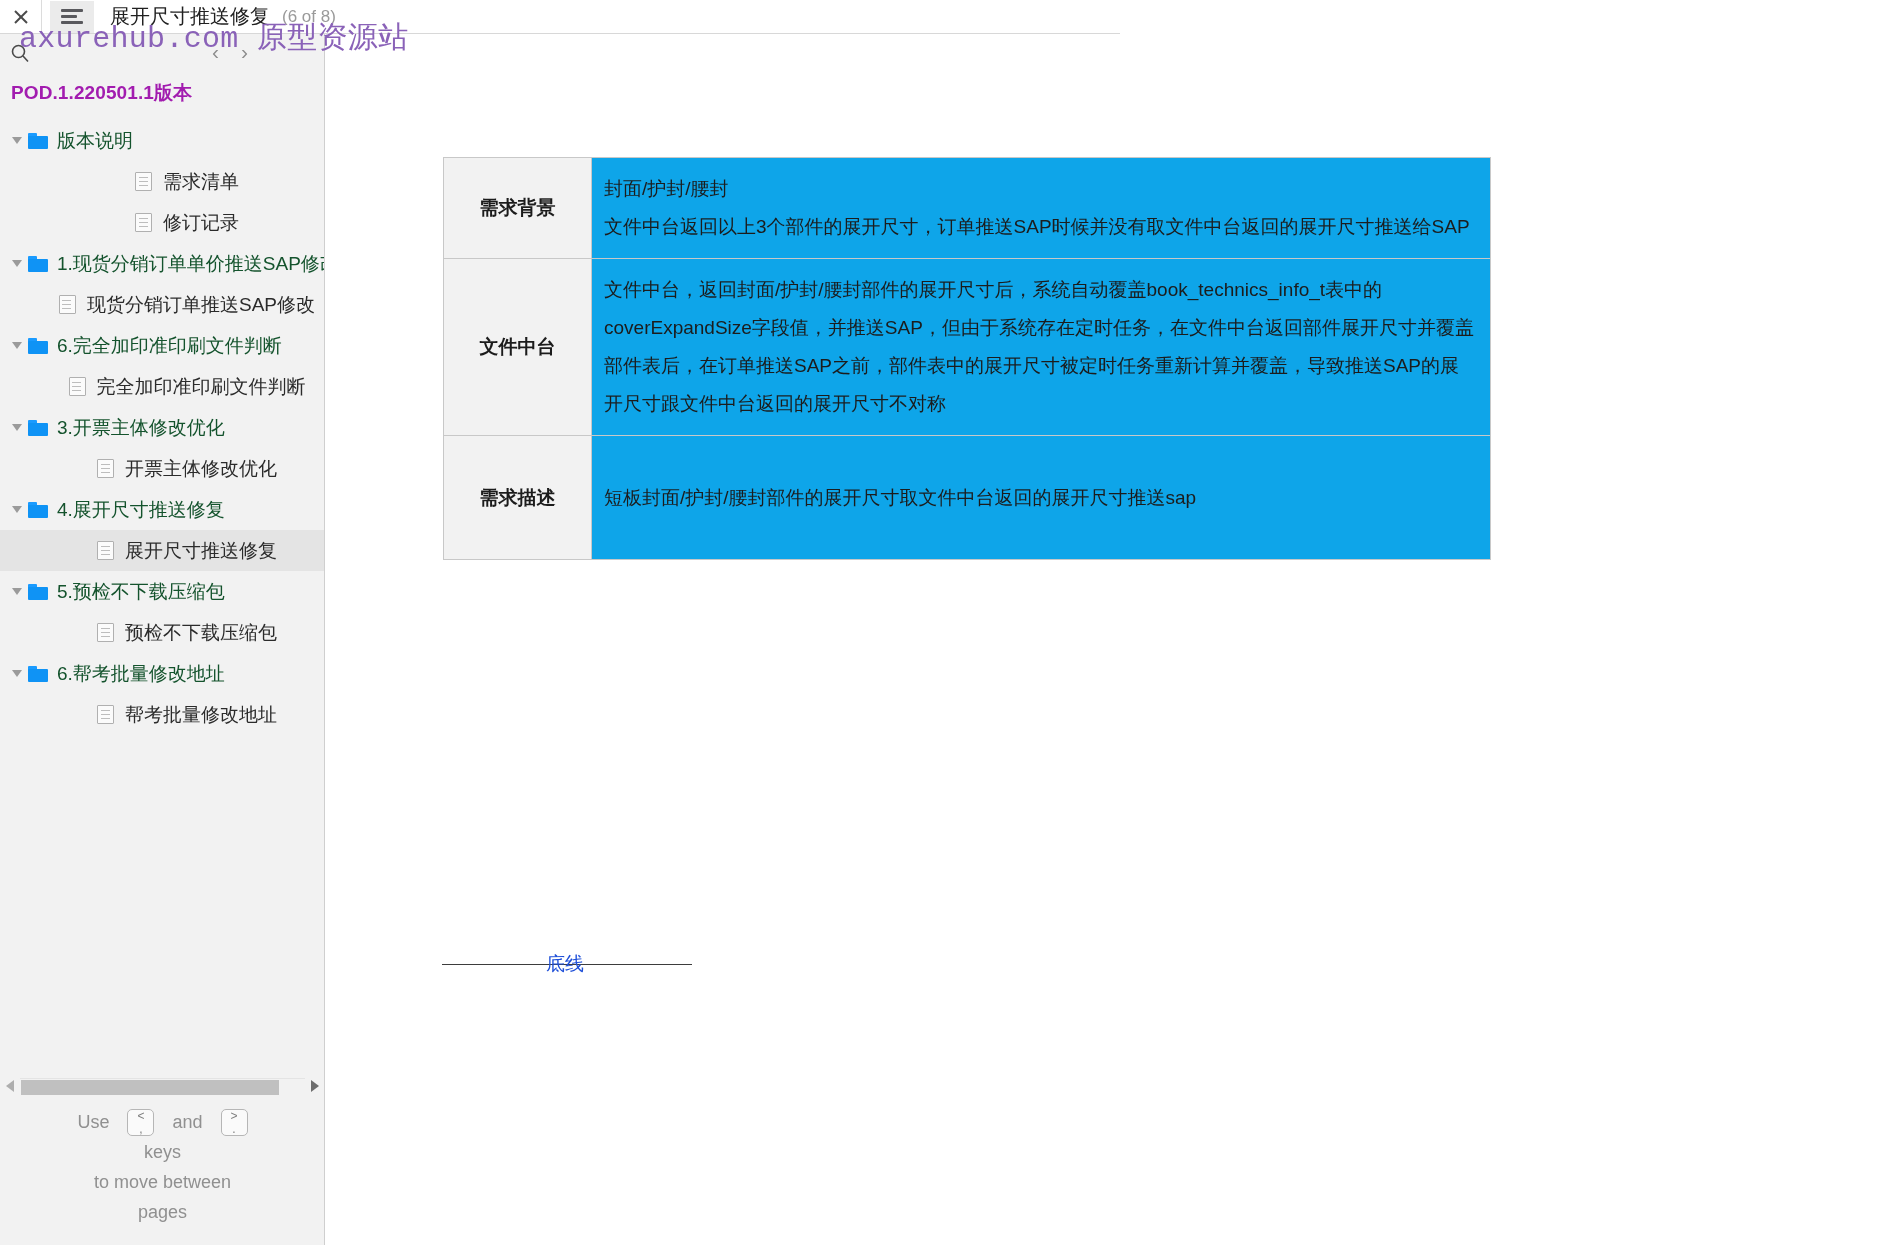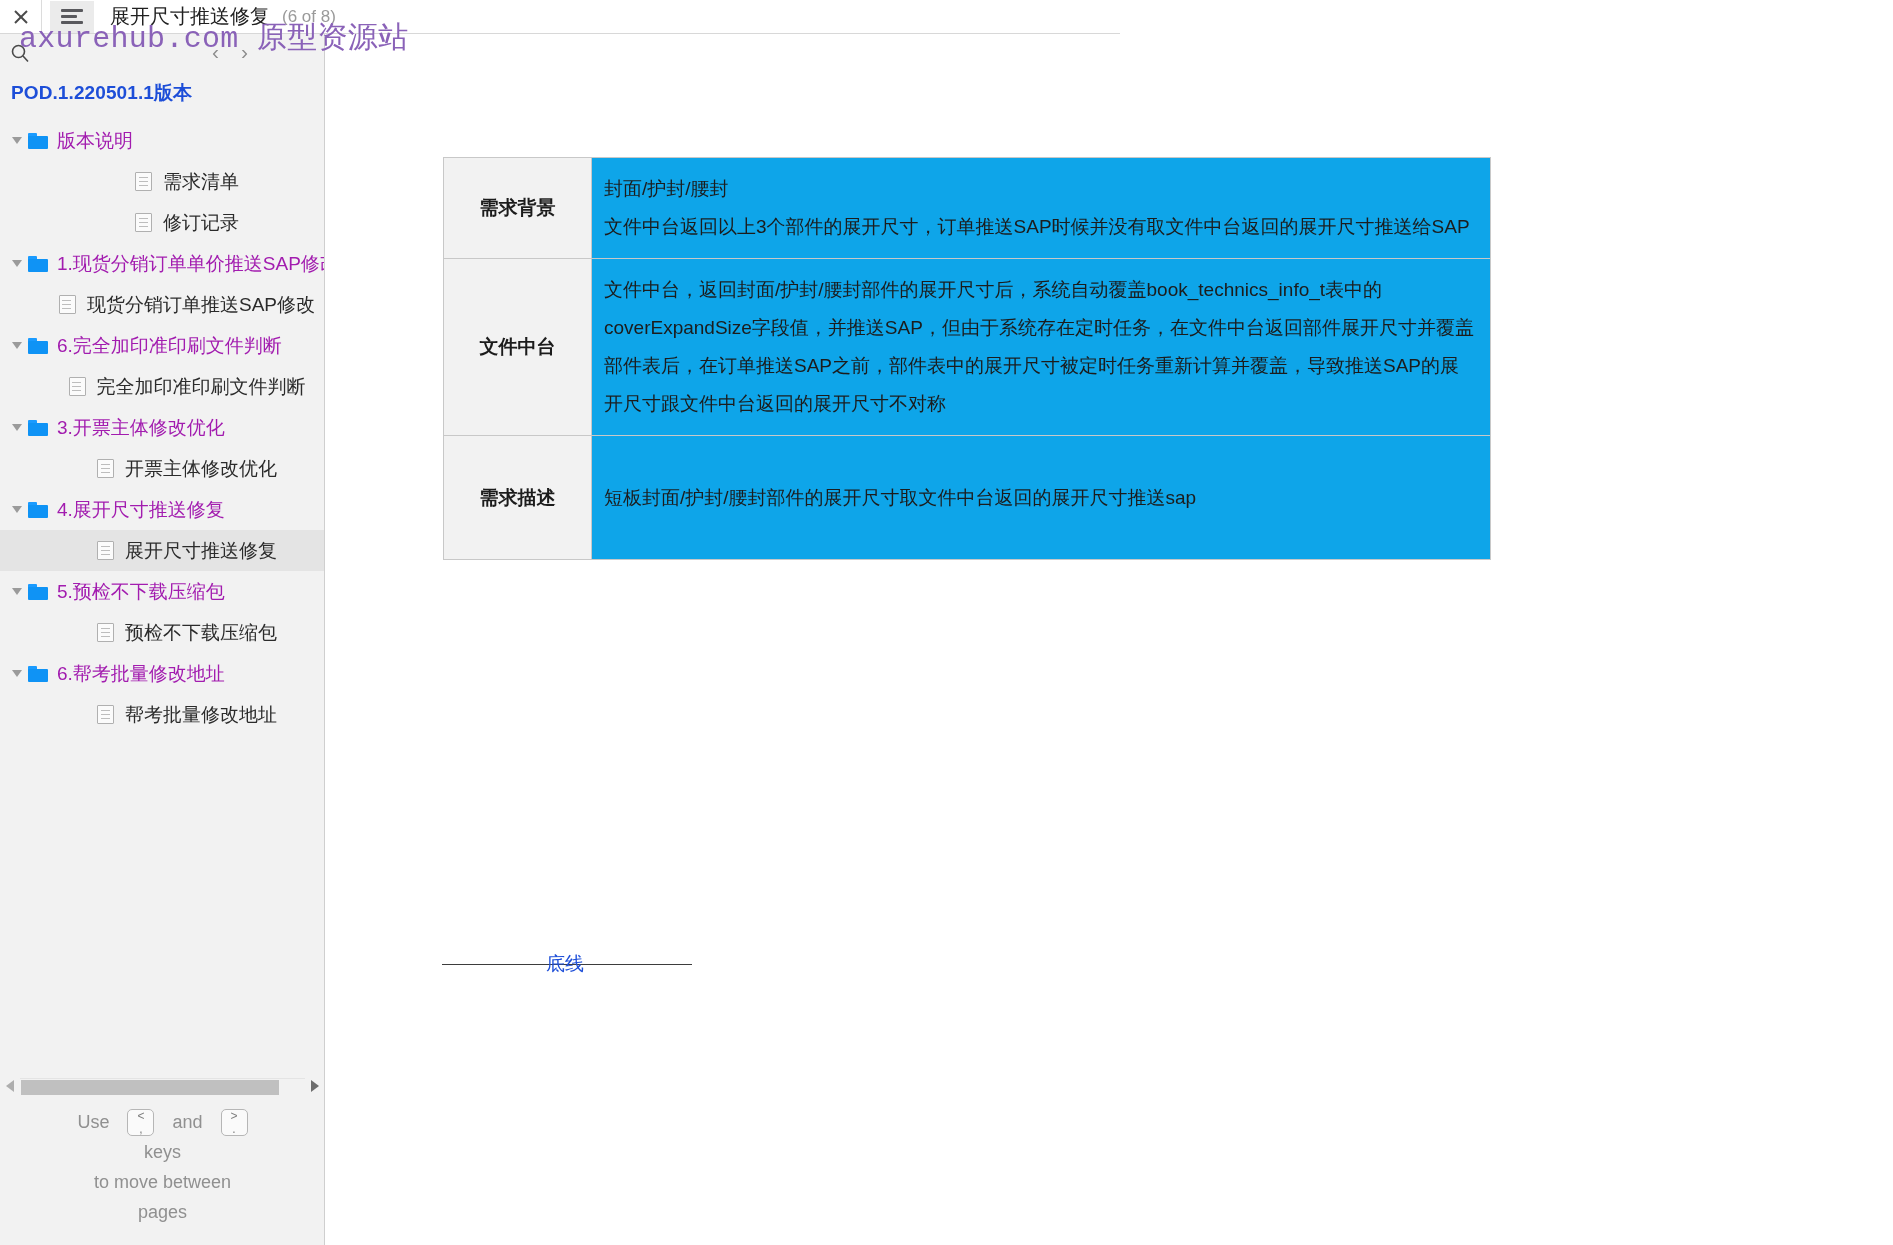--- a/index.html
+++ b/index.html
@@ -114,21 +114,21 @@
     font-size: 21px;
     color: #8d8d8d;
     cursor: pointer;
     line-height: 24px;
   }
 
   .version-title {
     padding: 8px 0 14px 11px;
     font-size: 19px;
     font-weight: bold;
-    color: #1d4ed8;
+    color: #a21caf;
     letter-spacing: 0.1px;
   }
 
   .tree { padding: 0; }
   .tree-row {
     display: flex;
     align-items: center;
     height: 41px;
     padding-left: 6px;
     white-space: nowrap;
@@ -182,21 +182,21 @@
     position: absolute;
     left: 2.5px;
     width: 9px;
     height: 1.4px;
     background: #bdbdbd;
   }
   .page-icon::before { top: 4px; }
   .page-icon::after { top: 8px; box-shadow: 0 4px 0 #bdbdbd; }
   .tree-label {
     font-size: 19px;
-    color: #a21caf;
+    color: #14532d;
     line-height: 41px;
   }
   .tree-row.leaf { padding-left: 50px; justify-content: center; }
   .tree-row.leaf .tree-label { color: #2b2b2b; }
 
   
   .hscroll {
     position: absolute;
     left: 0;
     bottom: 148px;

